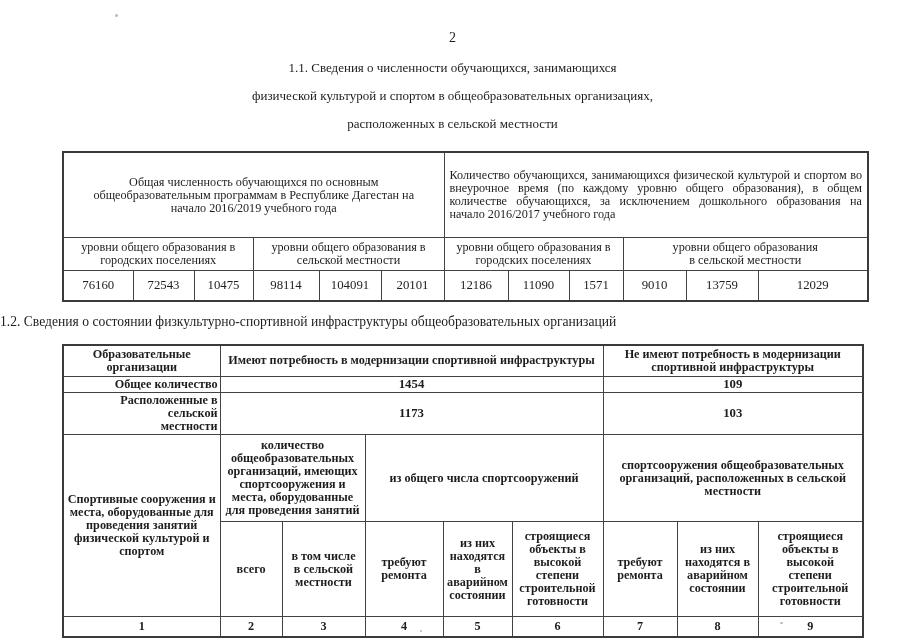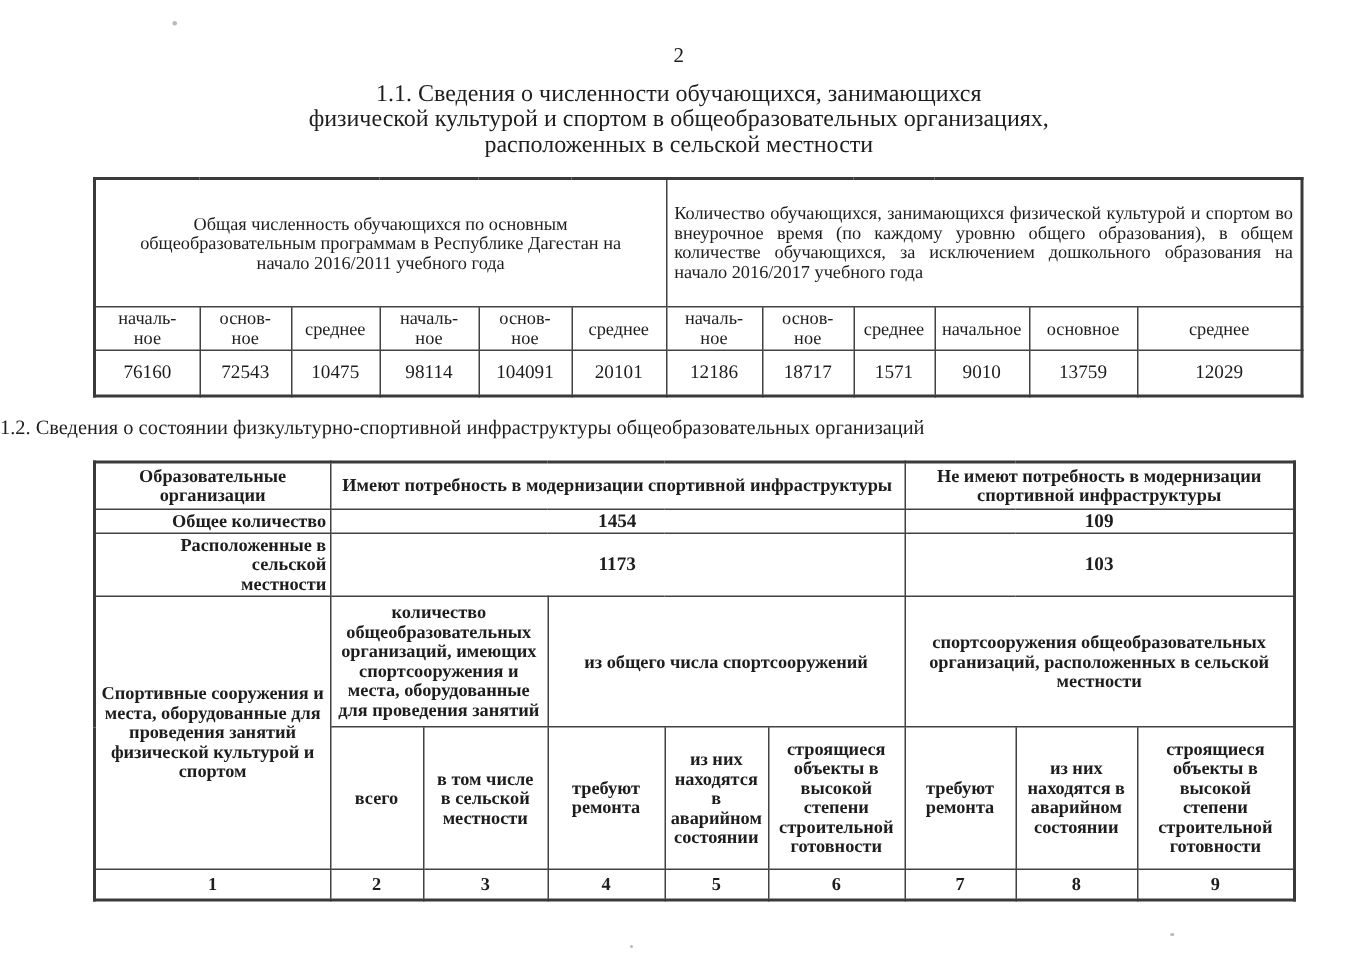--- a/index.html
+++ b/index.html
@@ -5,21 +5,21 @@
   html, body { margin:0; padding:0; background:#ffffff; }
   body {
     width:905px; height:640px; overflow:hidden;
     font-family:"Liberation Serif", serif;
     color:#1d1d1d;
   }
   .page { position:relative; width:905px; height:640px; background:#fff; }
   .pagenum { padding-top:30px; text-align:center; font-size:14px; line-height:16px; }
   .title1 {
     margin-top:8px; text-align:center; white-space:pre-line;
-    font-size:16px; line-height:17px;
+    font-size:13px; line-height:28px;
   }
   .title2 {
     margin-top:11px; 
     font-size:13.6px; line-height:18px;
   }
   table { border-collapse:collapse; table-layout:fixed; margin-left:62px; border:2px solid #3a3a3a; }
   .t1 { margin-top:13px; }
   .t2 { margin-top:13px;font-weight:bold; }
   td {
     border:1px solid #424242;
@@ -58,52 +58,42 @@
         <col style="width:61px">
         <col style="width:54px">
       <col style="width:63px">
         <col style="width:72px">
         <col style="width:110px">
     </colgroup>
     <tbody>
         <tr class="r65">
       <td colspan="6">Общая численность обучающихся по основным
 общеобразовательным программам в Республике Дагестан на
-начало 2016/2011 учебного года</td>
+начало 2016/2019 учебного года</td>
       <td colspan="6" class="just">Количество обучающихся, занимающихся физической культурой и спортом во внеурочное время (по каждому уровню общего образования), в общем количестве обучающихся, за исключением дошкольного образования на начало 2016/2017 учебного года</td>
     </tr>
-    <tr class="r27">
-      <td>началь-
-ное</td>
-      <td>основ-
-ное</td>
-      <td>среднее</td>
-      <td>началь-
-ное</td>
-      <td>основ-
-ное</td>
-      <td>среднее</td>
-      <td>началь-
-ное</td>
-      <td>основ-
-ное</td>
-      <td>среднее</td>
-      <td>начальное</td>
-      <td>основное</td>
-      <td>среднее</td>
+    <tr class="r33">
+      <td colspan="3">уровни общего образования в
+городских поселениях</td>
+      <td colspan="3">уровни общего образования в
+сельской местности</td>
+      <td colspan="3">уровни общего образования в
+городских поселениях</td>
+      <td colspan="3">уровни общего образования
+в сельской местности</td>
     </tr>
     <tr class="r30">
       <td class="num">76160</td>
       <td class="num">72543</td>
       <td class="num">10475</td>
       <td class="num">98114</td>
       <td class="num">104091</td>
       <td class="num">20101</td>
       <td class="num">12186</td>
-      <td class="num">18717</td>
+      <td class="num">11090</td>
       <td class="num">1571</td>
       <td class="num">9010</td>
       <td class="num">13759</td>
       <td class="num">12029</td>
     </tr>
   </tbody>
     </table>
 
   <div class="title2">1.2. Сведения о состоянии физкультурно-спортивной инфраструктуры общеобразовательных организаций</div>
 

